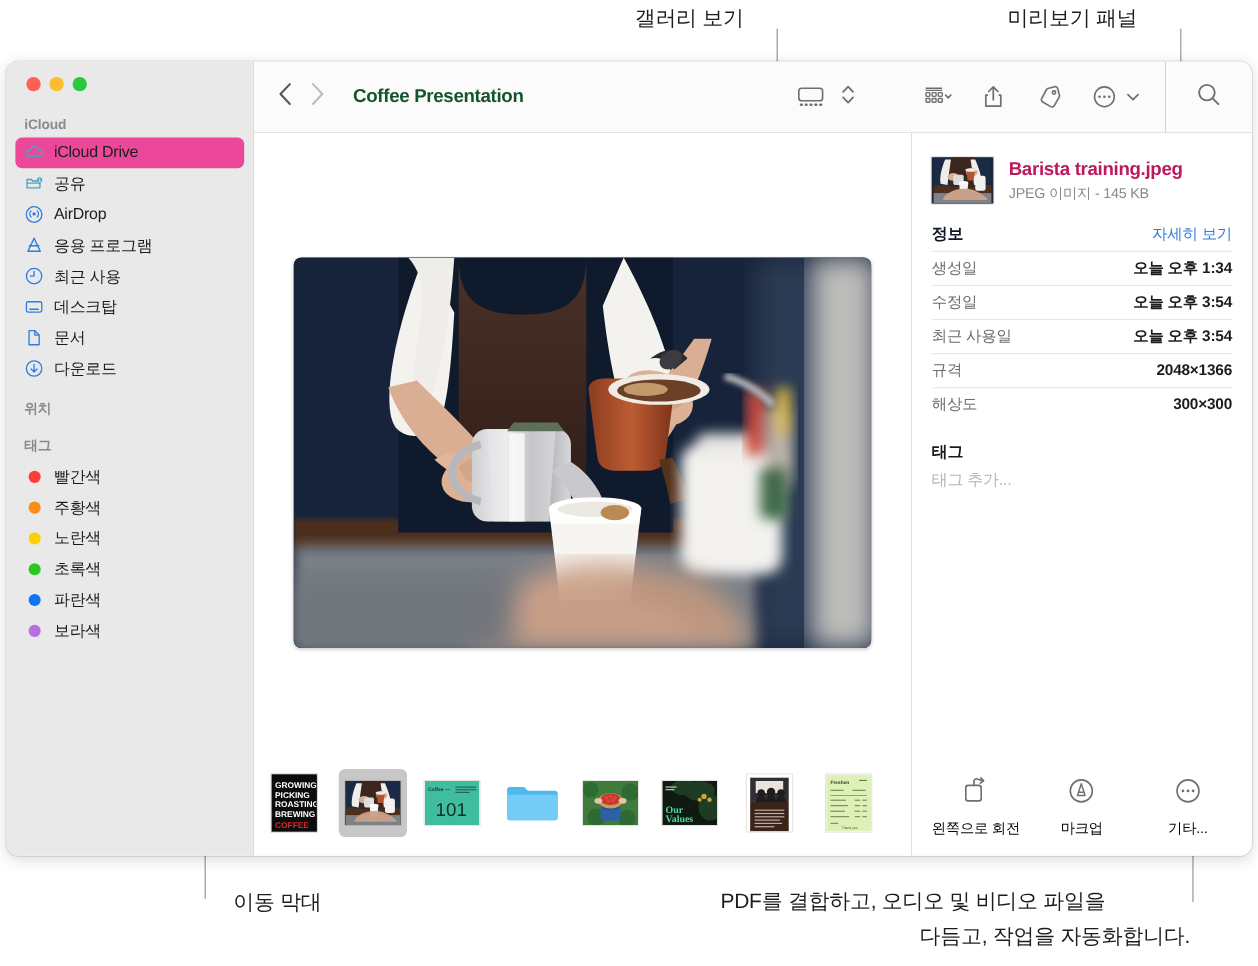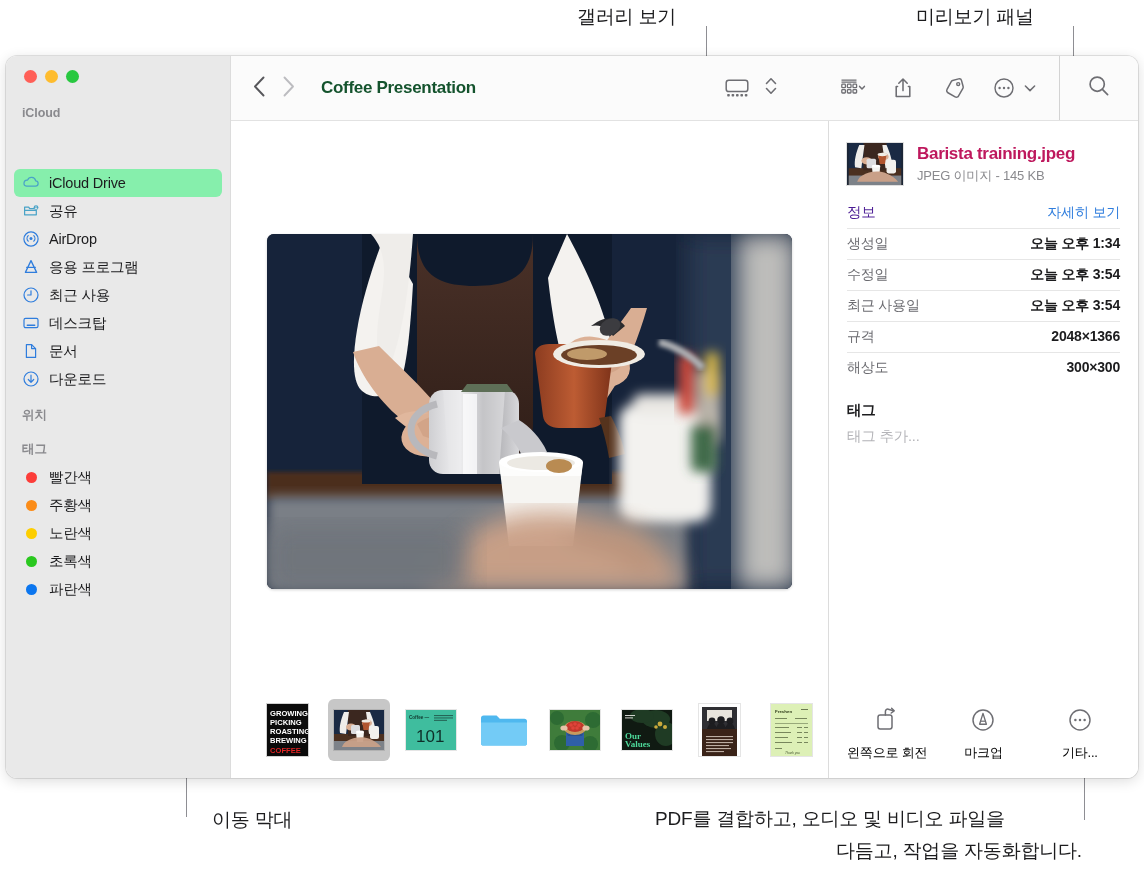--- a/index.html
+++ b/index.html
@@ -72,21 +72,21 @@
   }
   .side-item {
     display: flex;
     align-items: center;
     height: 28px;
     margin: 0 8px;
     padding: 0 8px;
     border-radius: 6px;
     gap: 9px;
   }
-  .side-item.selected { background: #86efac; margin-top: 44px; }
+  .side-item.selected { background: #ec4899; }
   .side-item .sicon {
     width: 18px; height: 18px;
     flex: 0 0 18px;
     display: flex; align-items: center; justify-content: center;
   }
   .side-item .slabel {
     font-size: 14.5px;
     color: #1c1c1e;
     letter-spacing: -0.2px;
   }
@@ -164,21 +164,21 @@
     box-shadow: 0 1px 3px rgba(0,0,0,0.18);
   }
 
   
   #filmstrip {
     height: 96px;
     flex: 0 0 96px;
     display: flex;
     align-items: center;
     gap: 10px;
-    padding: 0 25px;
+    padding: 0 5px;
   }
   .thumb-cell {
     width: 62px; height: 62px;
     border-radius: 6px;
     display: flex; align-items: center; justify-content: center;
     flex: 0 0 62px;
   }
   .thumb-cell.selected { background: #c7c7c7; }
   .thumb-img {
     width: 50px; height: 40px;
@@ -230,21 +230,21 @@
   .pv-section {
     padding: 0 18px;
   }
   .pv-sect-head {
     display: flex;
     justify-content: space-between;
     align-items: baseline;
     padding-bottom: 6px;
   }
   .pv-sect-title {
-    font-size: 14.5px; font-weight: normal; color: #4c1d95;
+    font-size: 14.5px; font-weight: bold; color: #0f172a;
     letter-spacing: -0.2px;
   }
   .pv-link {
     font-size: 14px; color: #2f7ddd; letter-spacing: -0.2px;
   }
   .pv-row {
     display: flex;
     justify-content: space-between;
     align-items: baseline;
     padding: 6px 0 6px 0;
@@ -414,20 +414,26 @@
       <span class="sicon">
           <span class="tag-dot" style="background:#2ac81f"></span>
         </span>
       <span class="slabel">초록색</span>
     </div>
     <div class="side-item">
       <span class="sicon">
           <span class="tag-dot" style="background:#0b76ef"></span>
         </span>
       <span class="slabel">파란색</span>
+    </div>
+    <div class="side-item">
+      <span class="sicon">
+          <span class="tag-dot" style="background:#bb6ee0"></span>
+        </span>
+      <span class="slabel">보라색</span>
     </div>
   </div>
 
   <div id="main-col">
 
     <div id="toolbar">
       <div class="tb-nav">
         <span>
           <svg width="13" height="21" viewBox="0 0 13 21">
               <path d="M10.5 1.5 2 10.5l8.5 9" fill="none" stroke="#57575b" stroke-width="1.9" stroke-linecap="round" stroke-linejoin="round"></path>

